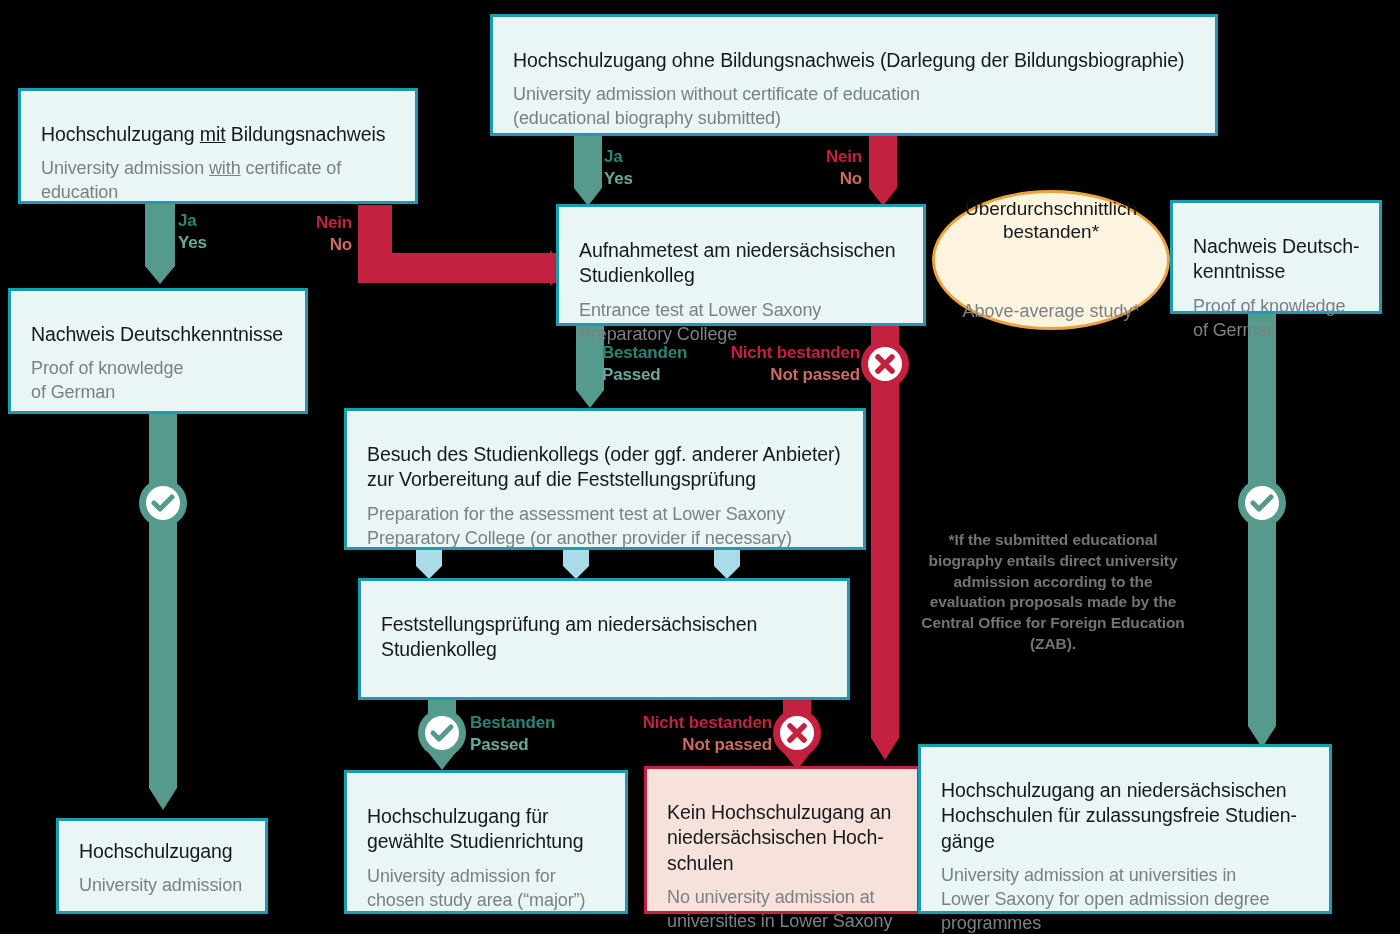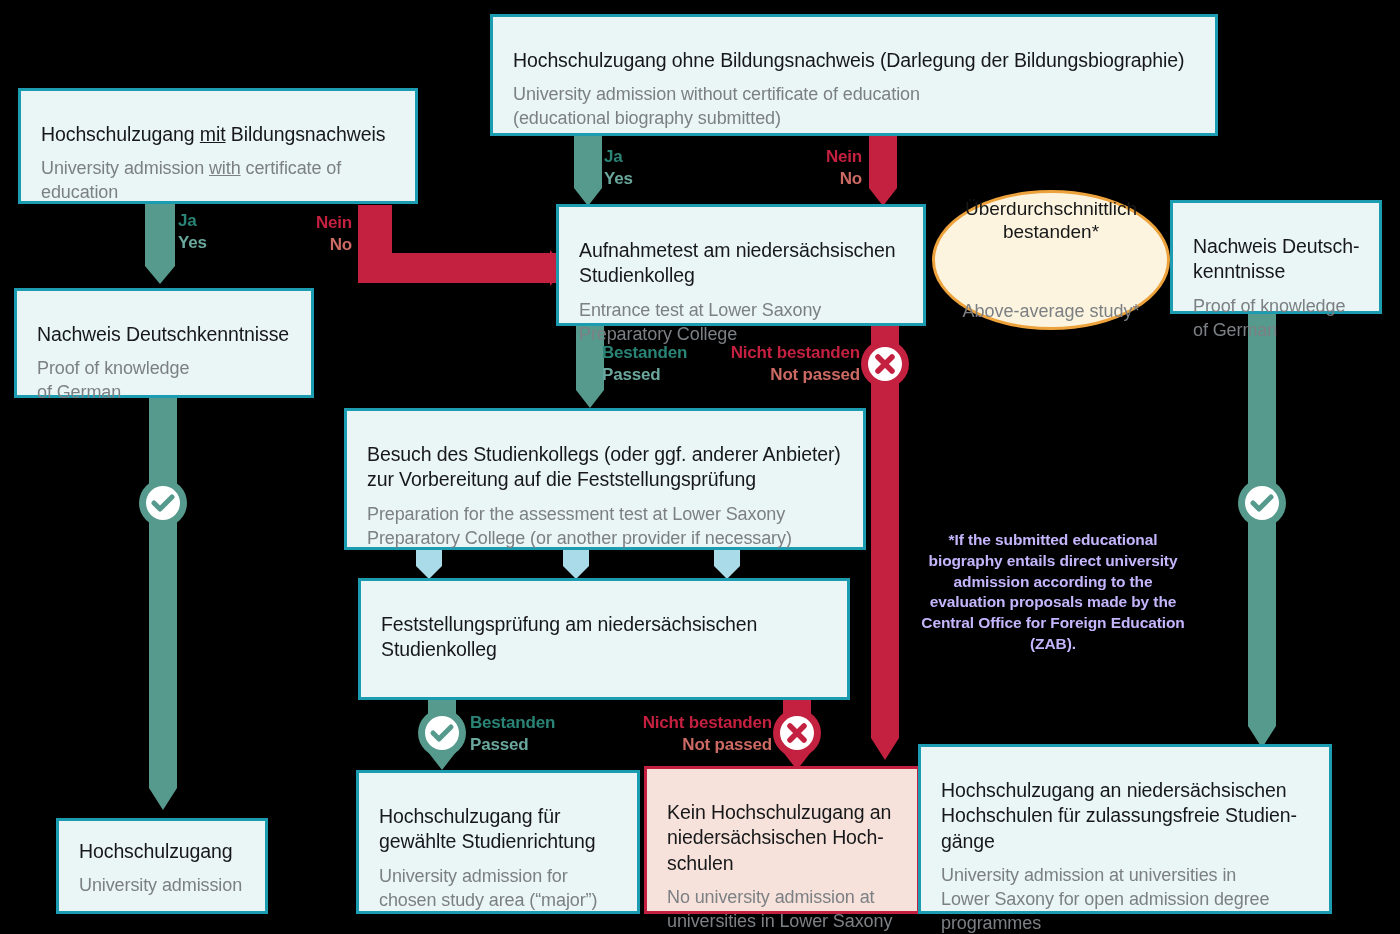--- a/index.html
+++ b/index.html
@@ -92,21 +92,21 @@
   .elabel .l2 { display: block; }
   .elabel.teal .l1 { color: #2a8476; }
   .elabel.teal .l2 { color: #6aa79d; }
   .elabel.red .l1 { color: #c4203f; }
   .elabel.red .l2 { color: #cc6a63; }
   .elabel.right { text-align: right; }
 
   
   .footnote {
     position: absolute;
-    color: #c4b5fd;
+    color: #737373;
     font-size: 15.5px;
     font-weight: 700;
     line-height: 1.34;
     text-align: center;
     letter-spacing: -0.1px;
   }
 </style>
 </head>
 <body>
 
@@ -197,21 +197,21 @@
   <div class="box" style="left:18px; top:88px; width:400px; height:116px;">
     <p class="de">Hochschulzugang <u>mit</u> Bildungsnachweis</p>
     <p class="en">University admission <u>with</u> certificate of<br>education</p>
   </div>
 
   <div class="box" style="left:490px; top:14px; width:728px; height:122px;">
     <p class="de">Hochschulzugang ohne Bildungsnachweis (Darlegung der Bildungsbiographie)</p>
     <p class="en">University admission without certificate of education<br>(educational biography submitted)</p>
   </div>
 
-  <div class="box" style="left:14px; top:288px; width:300px; height:110px;">
+  <div class="box" style="left:8px; top:288px; width:300px; height:126px;">
     <p class="de">Nachweis Deutschkenntnisse</p>
     <p class="en">Proof of knowledge<br>of German</p>
   </div>
 
   <div class="box" style="left:556px; top:204px; width:370px; height:122px;">
     <p class="de">Aufnahmetest am niedersächsischen<br>Studienkolleg</p>
     <p class="en">Entrance test at Lower Saxony<br>Preparatory College</p>
   </div>
 
   <div class="box" style="left:1170px; top:200px; width:212px; height:114px;">
@@ -226,21 +226,21 @@
 
   <div class="box" style="left:358px; top:578px; width:492px; height:122px;">
     <p class="de">Feststellungsprüfung am niedersächsischen<br>Studienkolleg</p>
   </div>
 
   <div class="box" style="left:56px; top:818px; width:212px; height:96px; padding-top:18px;">
     <p class="de">Hochschulzugang</p>
     <p class="en">University admission</p>
   </div>
 
-  <div class="box" style="left:344px; top:770px; width:284px; height:144px;margin-left:12px;">
+  <div class="box" style="left:344px; top:770px; width:284px; height:144px;">
     <p class="de">Hochschulzugang für<br>gewählte Studienrichtung</p>
     <p class="en">University admission for<br>chosen study area (“major”)</p>
   </div>
 
   <div class="box red" style="left:644px; top:766px; width:276px; height:148px;">
     <p class="de">Kein Hochschulzugang an<br>niedersächsischen Hoch-<br>schulen</p>
     <p class="en">No university admission at<br>universities in Lower Saxony</p>
   </div>
 
   <div class="box" style="left:918px; top:744px; width:414px; height:170px;">

